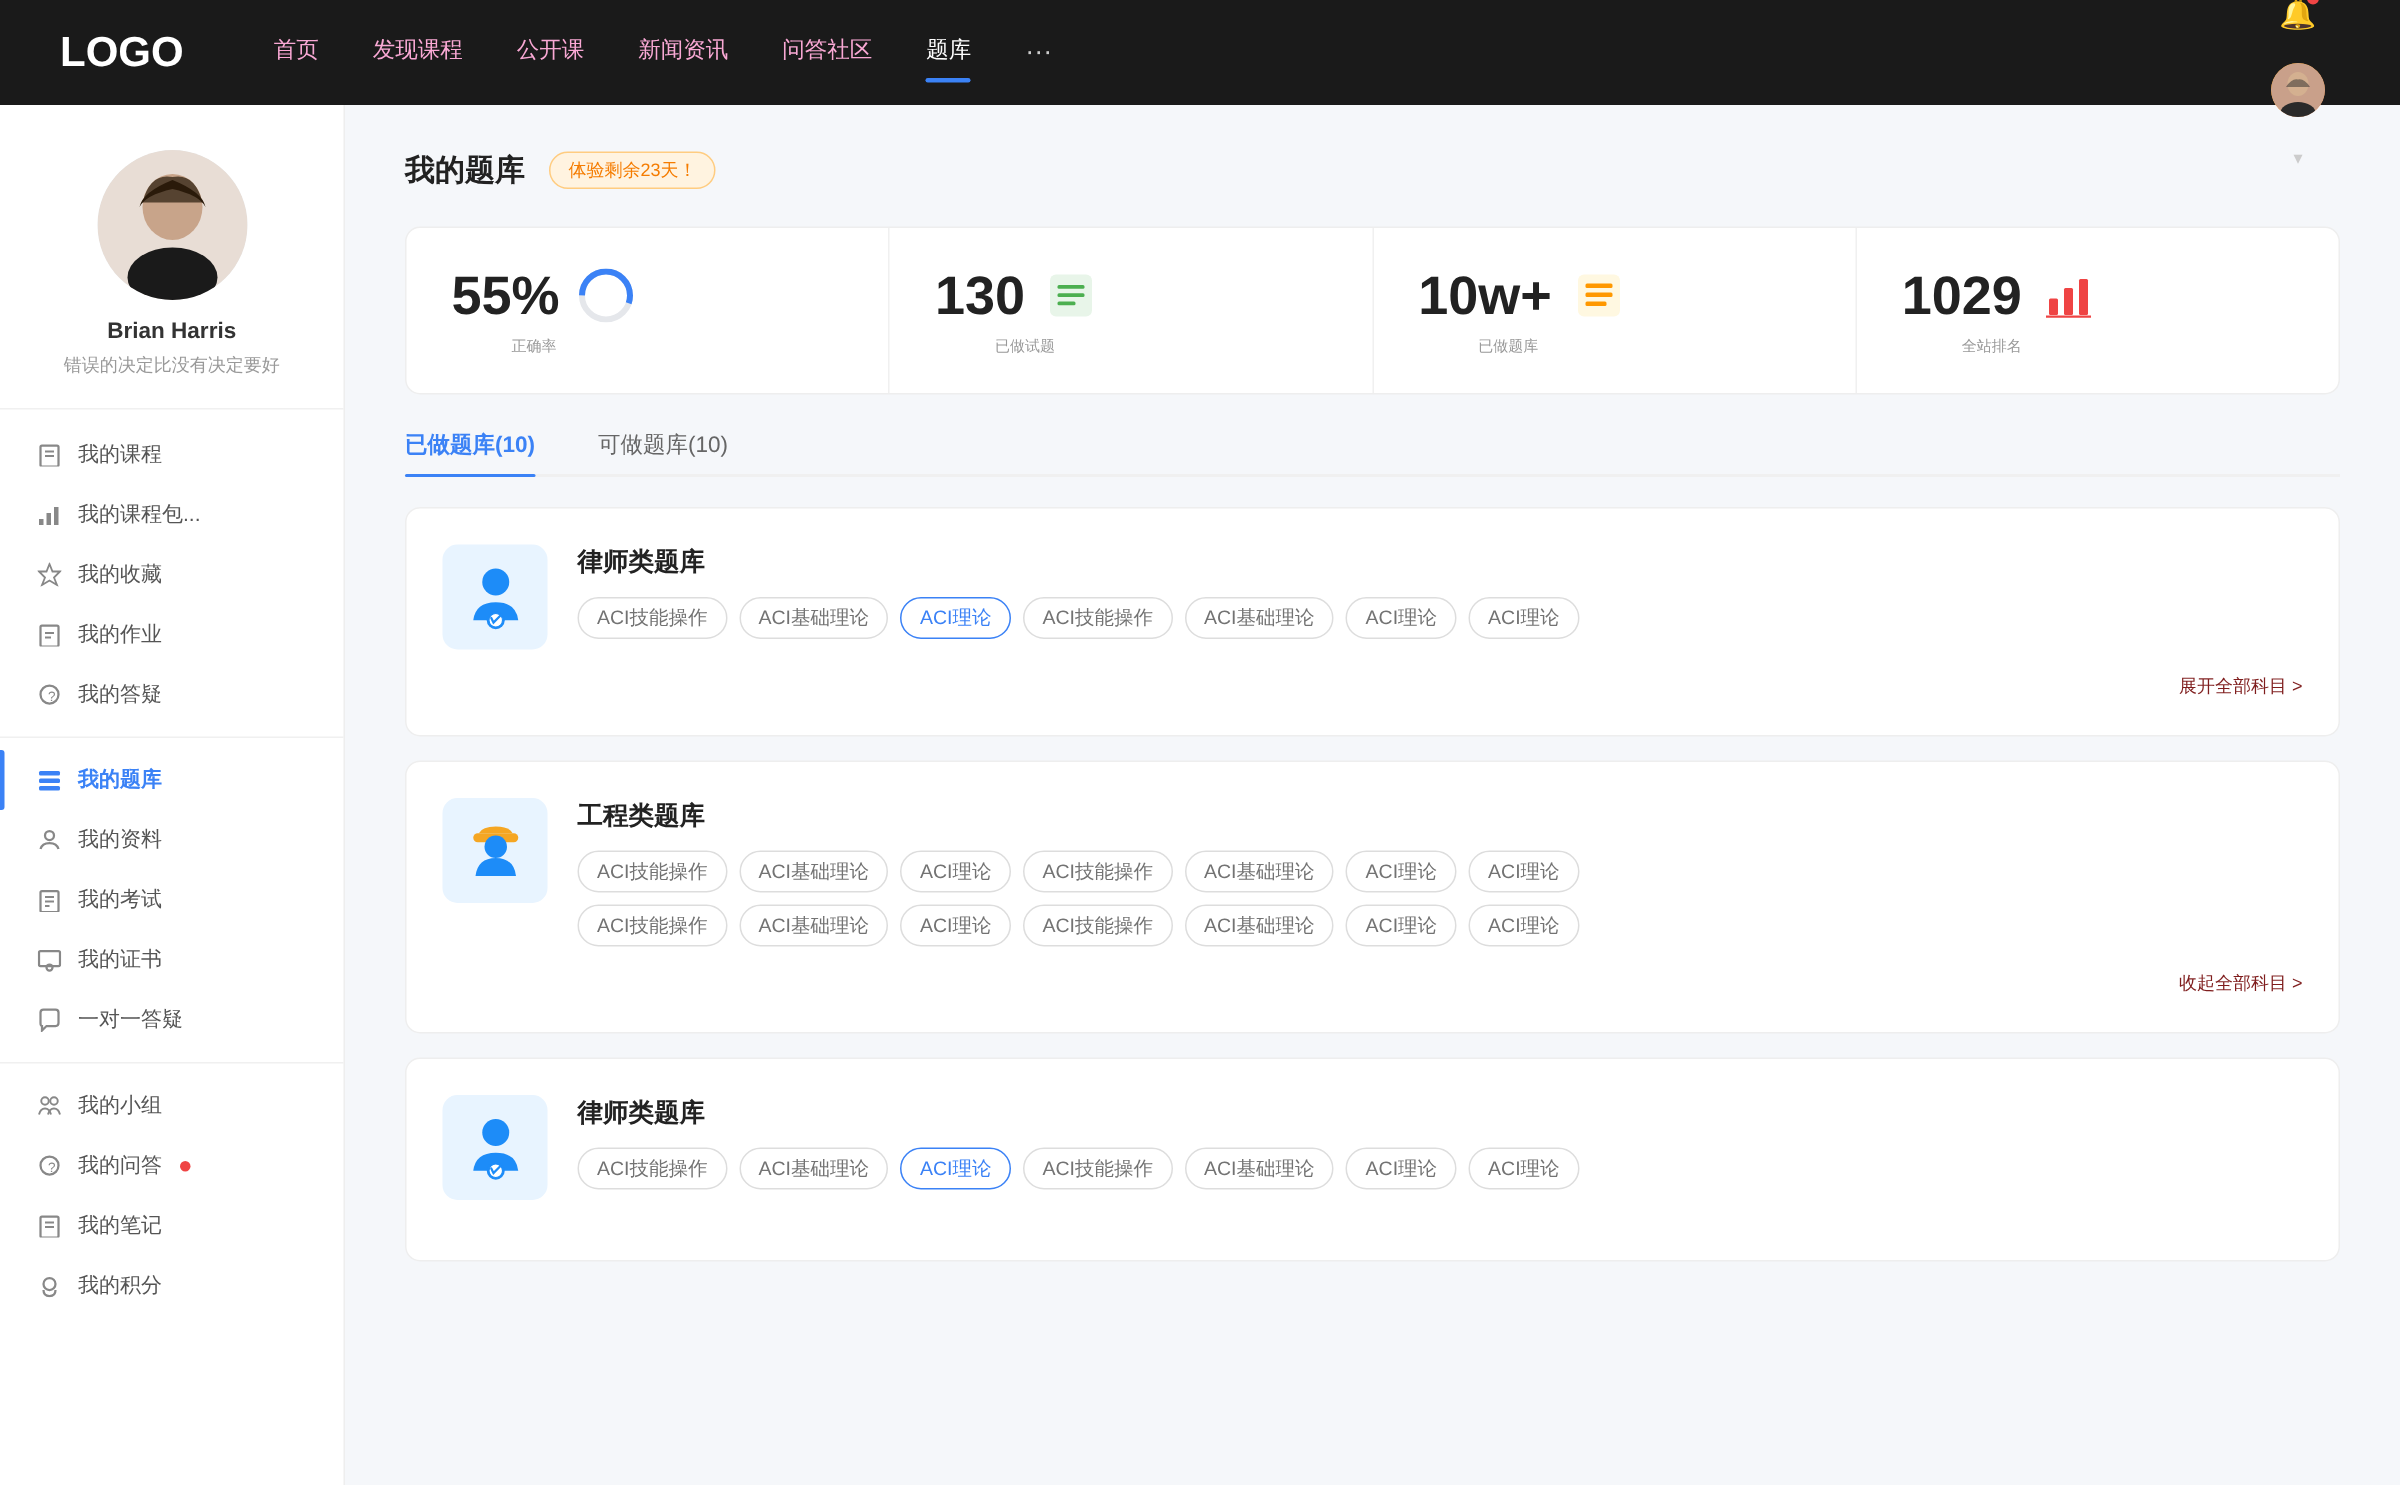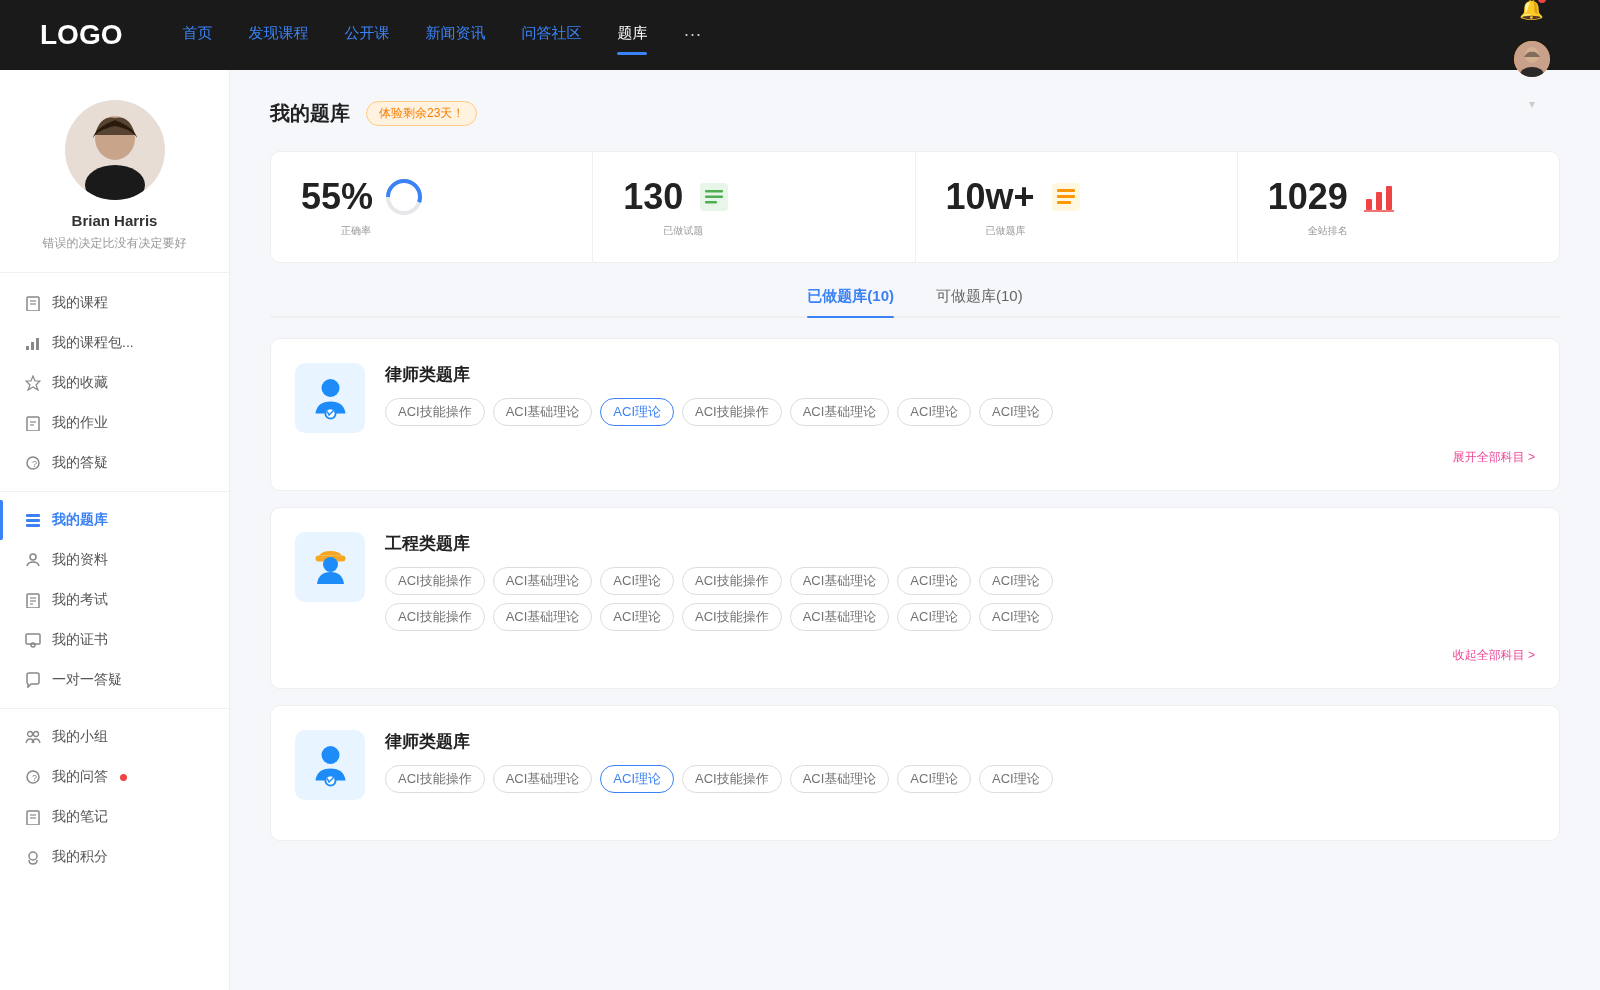--- a/index.html
+++ b/index.html
@@ -14,21 +14,21 @@
       padding: 0 40px;
       position: fixed; top: 0; left: 0; right: 0; z-index: 100;
     }
     .navbar-logo {
       color: white; font-size: 28px; font-weight: bold; margin-right: 60px; min-width: 80px;
     }
     .navbar-links {
       display: flex; gap: 36px; flex: 1;
     }
     .navbar-link {
-      color: #3b82f6; font-size: 15px; cursor: pointer; position: relative; padding-bottom: 4px;
+      color: #f9a8d4; font-size: 15px; cursor: pointer; position: relative; padding-bottom: 4px;
     }
     .navbar-link.active { color: white; }
     .navbar-link.active::after {
       content: ''; position: absolute; bottom: -8px; left: 0; right: 0; height: 3px; background: #3b82f6; border-radius: 2px;
     }
     .navbar-more { color: #ccc; font-size: 18px; cursor: pointer; }
     .navbar-right { display: flex; align-items: center; gap: 20px; margin-left: auto; flex-direction: column; }
     .navbar-app { color: #ccc; font-size: 14px; cursor: pointer; }
     .navbar-bell { color: #ccc; font-size: 20px; cursor: pointer; position: relative; }
     .navbar-bell-dot {
@@ -134,21 +134,20 @@
     .stat-value { font-size: 36px; font-weight: 700; color: #222; }
     .stat-icon-wrap {
       width: 38px; height: 38px; display: flex; align-items: center; justify-content: center;
     }
     .stat-label { font-size: 10px; color: #999; margin-left: 40px; }
 
     
     .tabs-row {
       display: flex; gap: 42px; margin-bottom: 20px;
       border-bottom: 2px solid #f0f0f0;
-      justify-content: center;
     }
     .tab-item {
       font-size: 15px; color: #666; cursor: pointer;
       padding-bottom: 10px; position: relative;
     }
     .tab-item.active {
       color: #3b82f6; font-weight: 600;
     }
     .tab-item.active::after {
       content: ''; position: absolute; bottom: -2px; left: 0; right: 0;
@@ -171,21 +170,21 @@
     .qbank-tags { display: flex; flex-wrap: wrap; gap: 8px; }
     .qbank-tag {
       padding: 4px 12px; border-radius: 20px; font-size: 13px;
       border: 1px solid #ddd; color: #737373; cursor: pointer;
     }
     .qbank-tag.active-tag {
       border-color: #3b82f6; color: #3b82f6; background: white;
     }
     .qbank-expand {
       text-align: right; margin-top: 8px;
-      font-size: 12px; color: #ec4899; cursor: pointer;
+      font-size: 12px; color: #7f1d1d; cursor: pointer;
     }
 
     
     .person-icon-svg { width: 45px; height: 45px; }
 
     
     .engineer-icon-svg { width: 45px; height: 45px; }
   </style>
 </head>
 <body>

